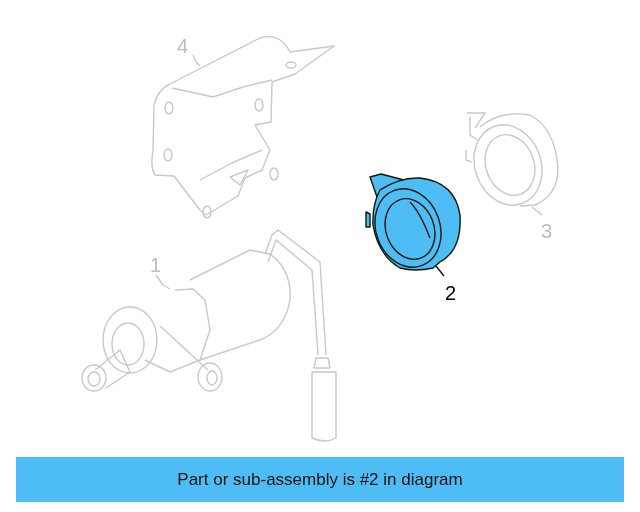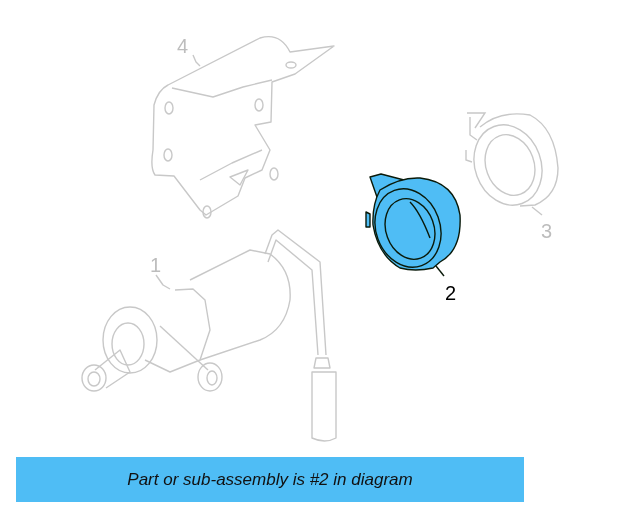--- a/index.html
+++ b/index.html
@@ -1,22 +1,22 @@
 <!DOCTYPE html>
 <html><head>
   <meta charset="utf-8">
   <style>
     html, body { margin: 0; padding: 0; background: #ffffff; }
     body { width: 640px; height: 512px; position: relative; overflow: hidden; font-family: "Liberation Sans", sans-serif; }
     #diagram { position: absolute; left: 0; top: 0; width: 640px; height: 512px; }
     .callout { position: absolute; font-family: "Liberation Sans", sans-serif; font-size: 20px; line-height: 20px; }
     .callout.faded { color: #bdbdbd; }
     .callout.active { color: #000000; }
-    #banner { position: absolute; left: 16px; top: 457px; width: 508px; height: 45px; background: #4fbdf5;
-      display: flex; flex-direction: column; align-items: center; justify-content: center; font-style: italic; }
+    #banner { position: absolute; left: 16px; top: 457px; width: 608px; height: 45px; background: #4fbdf5;
+      display: flex; flex-direction: column; align-items: center; justify-content: center; }
     #banner span { font-family: "Liberation Sans", sans-serif; font-size: 17px; line-height: 19px; color: #111111; }
   </style>
 </head>
 <body>
 
 <svg id="diagram" viewBox="0 0 640 512" xmlns="http://www.w3.org/2000/svg">
 
   <g fill="none" stroke="#c8c8c8" stroke-width="1.4" stroke-linejoin="round">
     <path d="M168 85 L260 38 Q280 32 290 52 L334 46 L295 74 L272 82 L271 122 L255 125 L270 150 L262 170 L245 178 L238 196 L206 215 L200 210 L174 176 L155 175 Q150 168 153 150 L154 105 Q158 90 168 85 Z"></path>
     <path d="M172 88 L213 97 L243 87 L272 80"></path>

